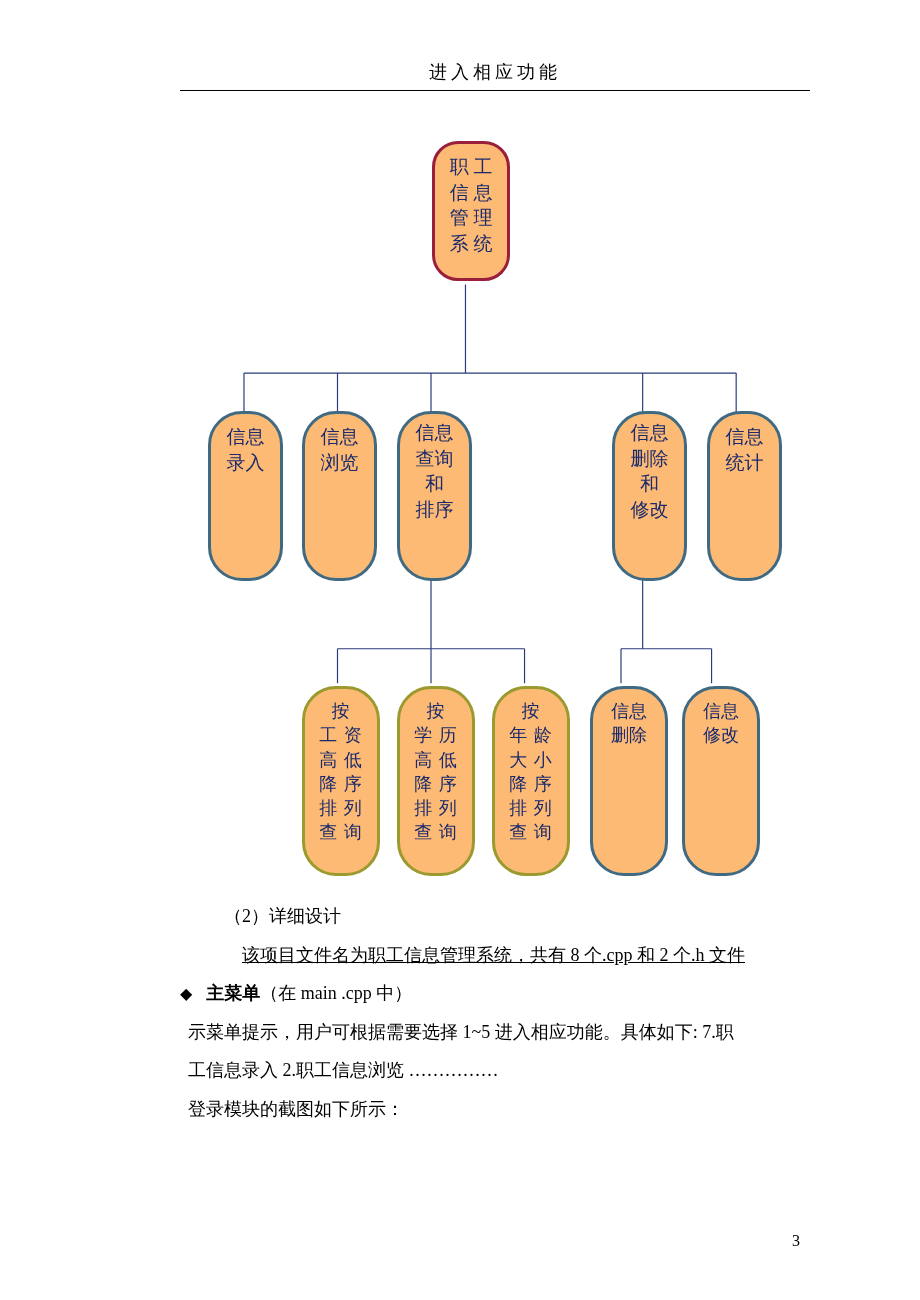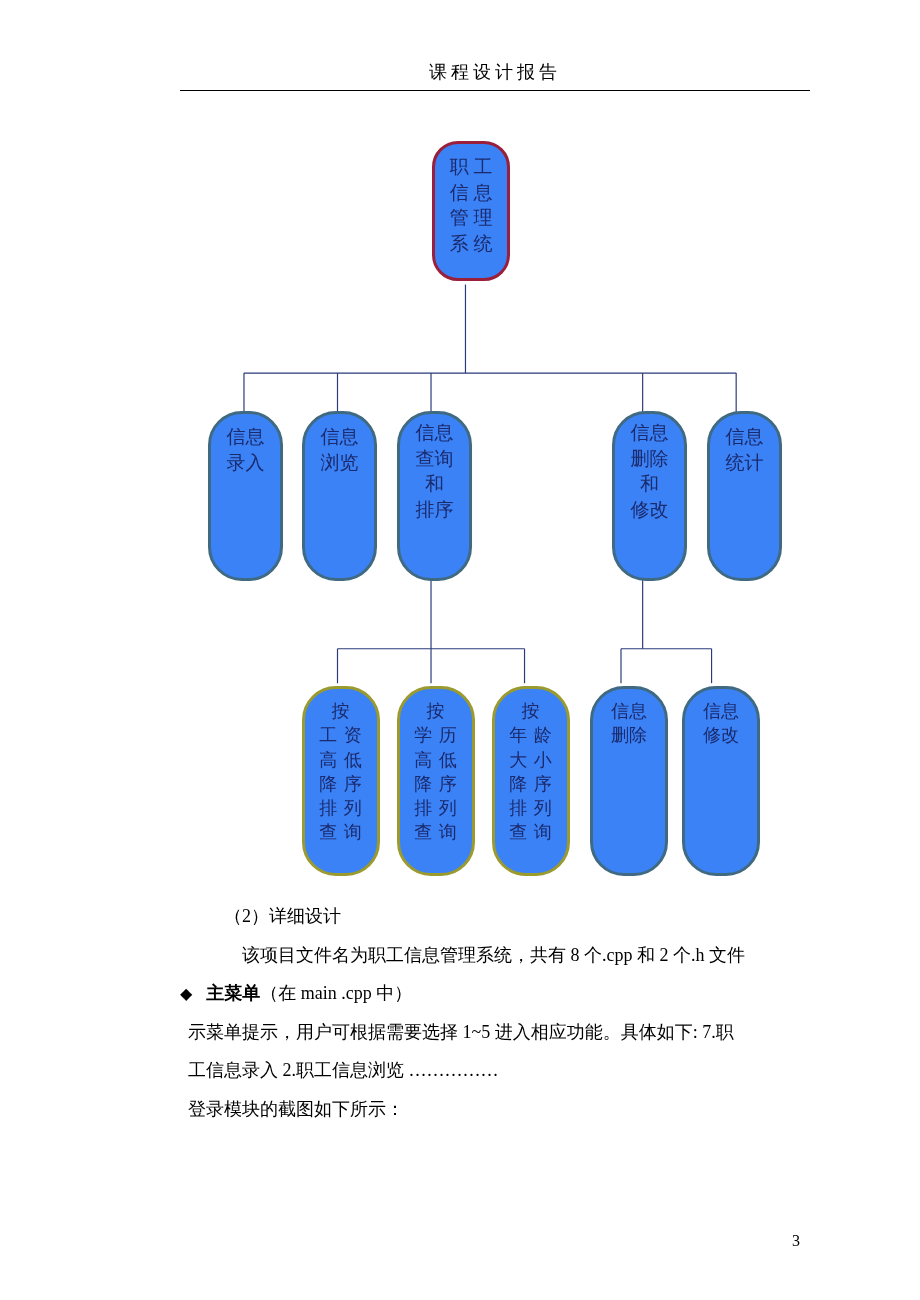--- a/index.html
+++ b/index.html
@@ -36,21 +36,21 @@
   .node {
     position: absolute;
     border-radius: 30px / 30px;
     text-align: center;
     display: flex;
     align-items: flex-start;
     justify-content: center;
     padding: 10px 4px;
     font-size: 19px;
     line-height: 1.35;
-    background: #3b82f6;
+    background: #fdba74;
   }
   .node-root {
     border: 3px solid #9a1f3a;
     border-radius: 26px;
     color: #1a2a6c;
     font-size: 19px;
     padding: 10px 8px;
   }
   .node-mid {
     border: 3px solid #3f6a82;
@@ -100,21 +100,21 @@
     right: 120px;
     font-size: 16px;
     font-family: "Times New Roman", serif;
   }
 </style>
 </head>
 <body>
 
 <div class="page">
 
-  <div class="header-title">课程设计报告</div>
+  <div class="header-title">进入相应功能</div>
 
   <div class="diagram-area">
 
     <svg class="connectors" viewBox="0 0 640 770">
       <g stroke="#2a3a7a" stroke-width="1.2" fill="none">
 
         <line x1="290" y1="160" x2="290" y2="250"></line>
 
         <line x1="65" y1="250" x2="565" y2="250"></line>
 
@@ -200,21 +200,21 @@
     </div>
     <div class="node node-leaf-blue" style="left:502px; top:565px; width:78px; height:190px;">
       <span style="white-space:pre-line;">信息
 修改</span>
     </div>
 
   </div>
 
   <div class="body-text" style="margin-top:10px;">
     <p class="indent1">（2）详细设计</p>
-    <p style="text-indent:3em;">该项目文件名为职工信息管理系统，共有 8 个.cpp 和 2 个.h 文件</p>
+    <p style="text-indent:3em;text-decoration:underline;">该项目文件名为职工信息管理系统，共有 8 个.cpp 和 2 个.h 文件</p>
     <div class="bullet-line">
       <span class="bullet-diamond">◆</span>
       <span>
         <span class="bold">主菜单</span><span>（在 main .cpp 中）</span>
       </span>
     </div>
     <p>示菜单提示，用户可根据需要选择 1~5 进入相应功能。具体如下: 7.职</p>
     <p>工信息录入  2.职工信息浏览  ……………</p>
     <p>登录模块的截图如下所示：</p>
   </div>

